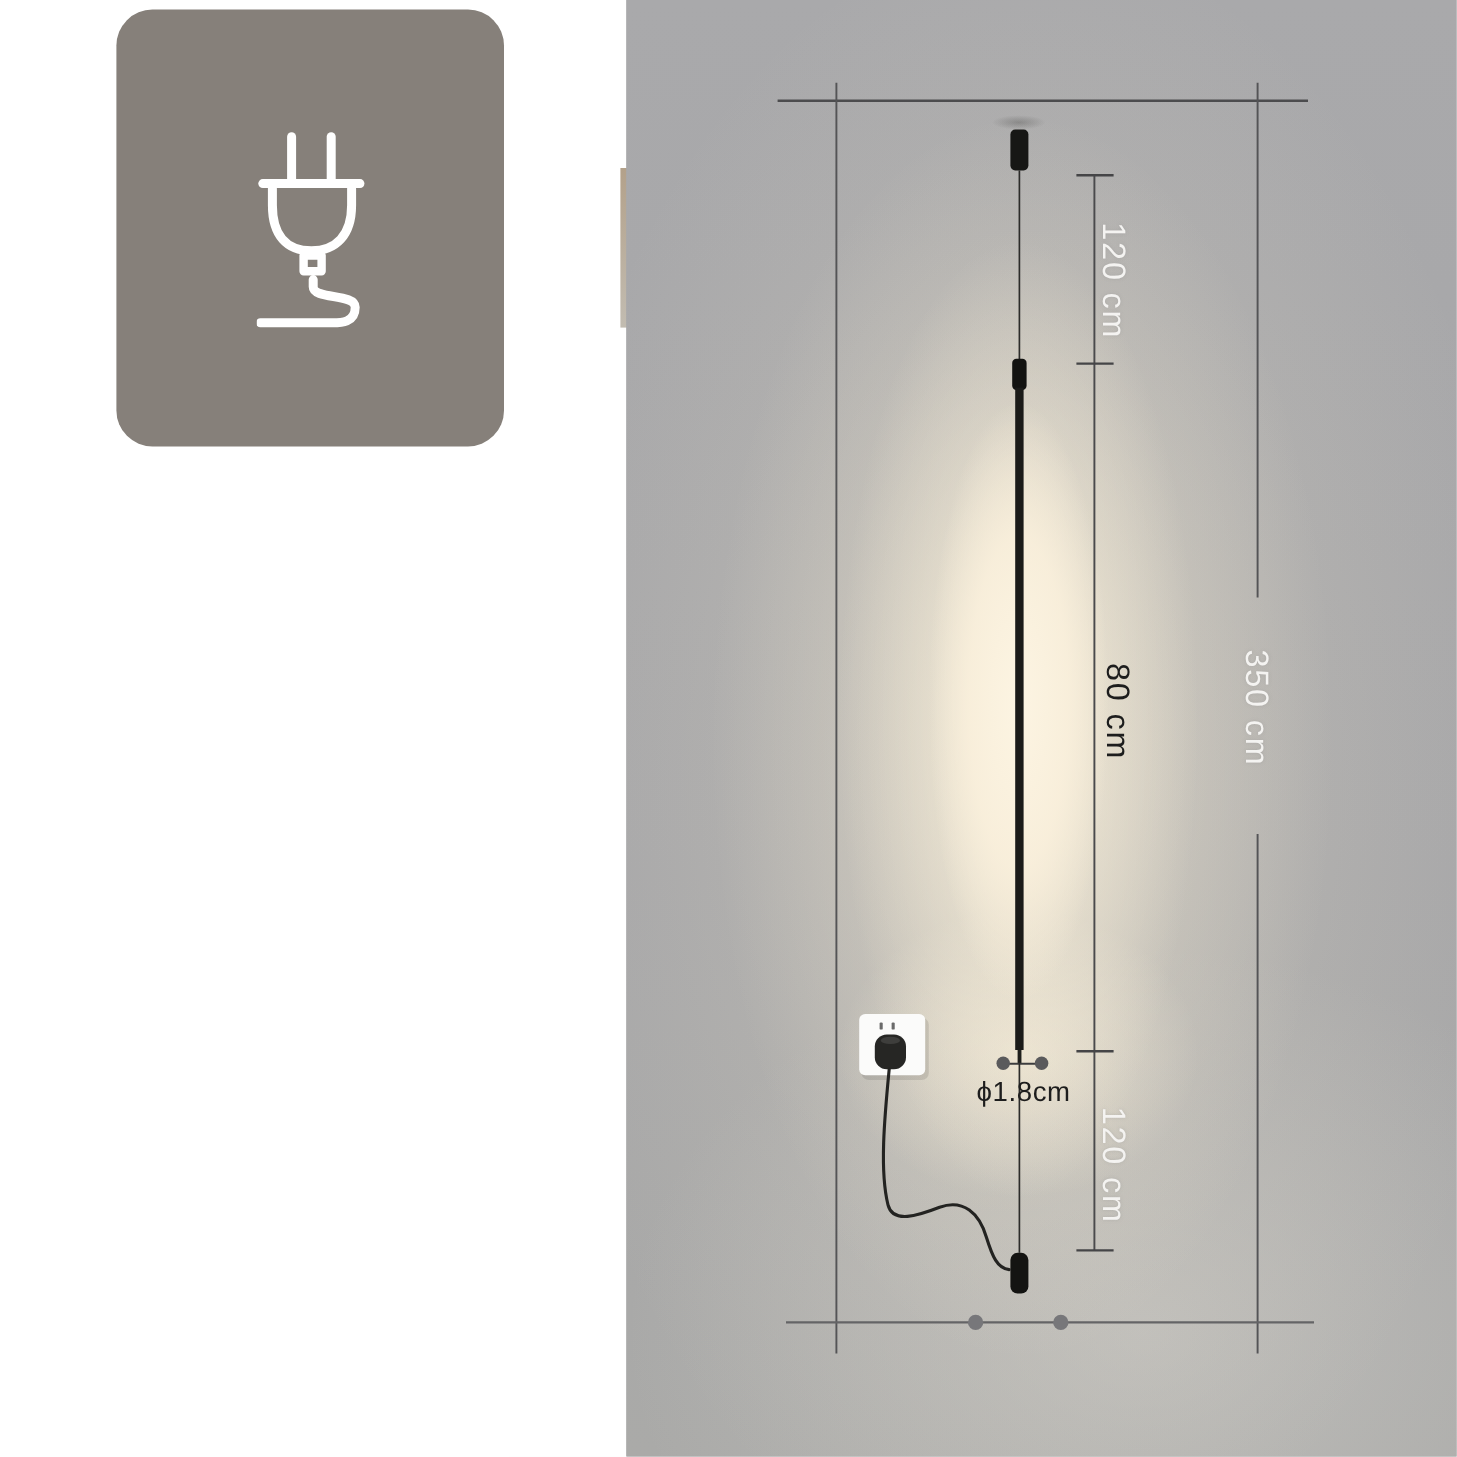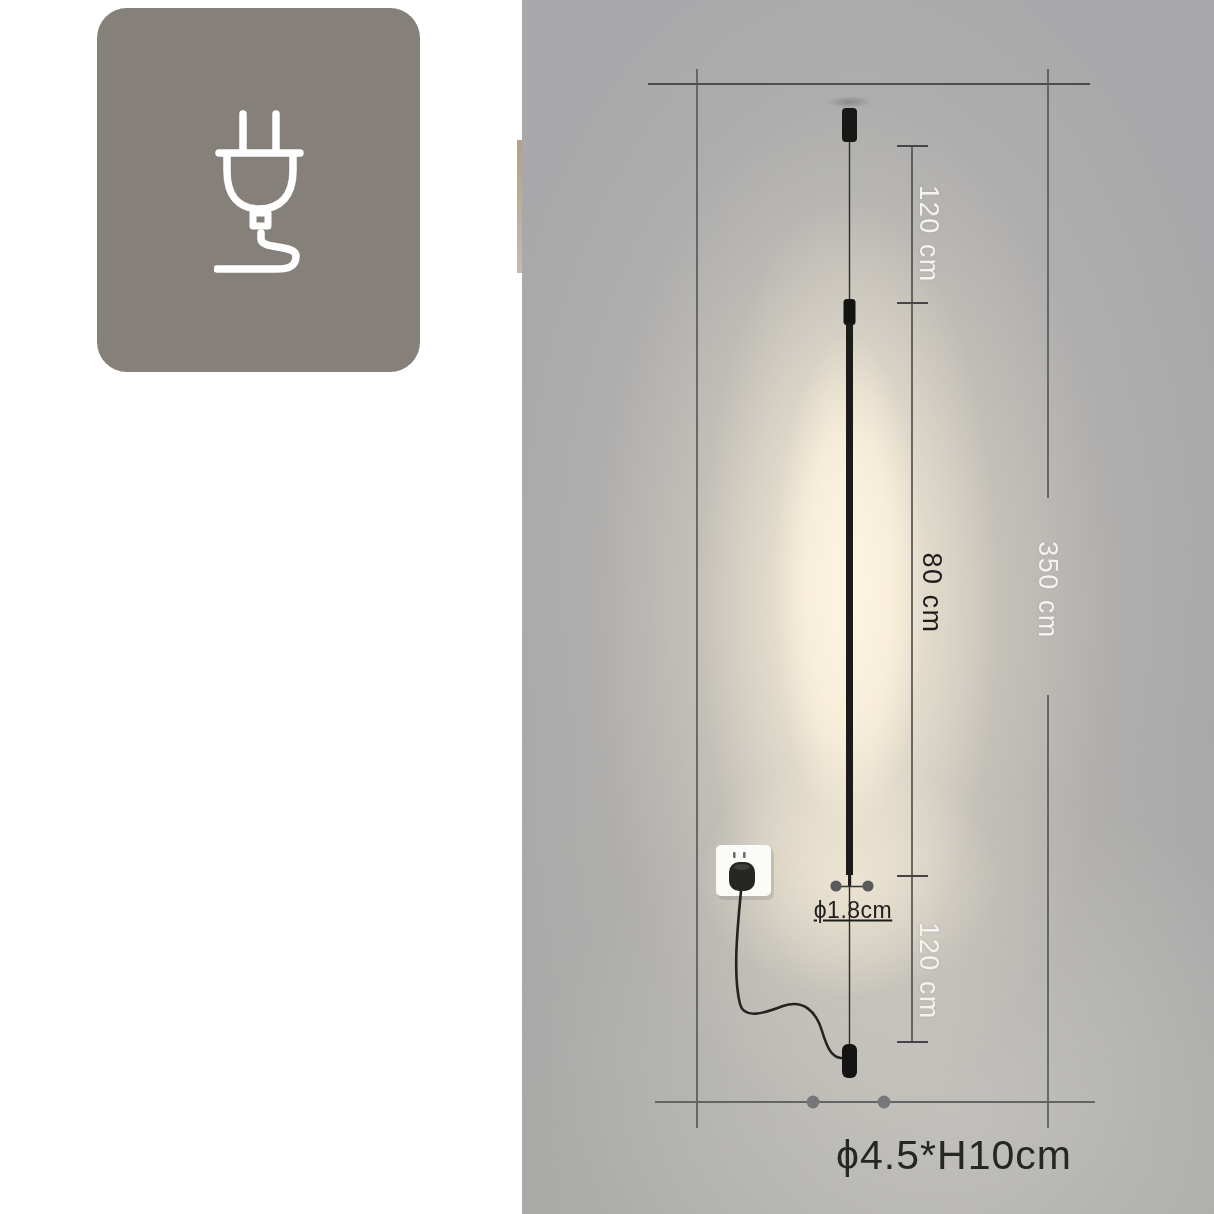--- a/index.html
+++ b/index.html
@@ -29,21 +29,21 @@
       radial-gradient(430px 320px at 430px 1110px, rgba(207,205,200,.55), rgba(207,205,200,0) 100%),
       linear-gradient(to bottom,#a9a9ab 0%,#a6a6a8 60%,#aaaaa8 100%);}
   .panel svg.overlay{position:absolute;left:0;top:0;}
 
   .vlabel,.hlabel{position:absolute;white-space:nowrap;line-height:1;}
   .vlabel{transform:translate(-50%,-50%) rotate(90deg);
           font-size:27px;letter-spacing:1.5px;}
   .hlabel{transform:translate(-50%,-50%);}
   .light{color:var(--label-light,#f4f3f1);text-shadow:0 0 3px rgba(140,140,140,.35);}
   .dark{color:var(--label-dark,#1d1d1d);}
-  .lbl-rod{font-size:23px;letter-spacing:.5px;text-decoration:underline;}
+  .lbl-rod{font-size:23px;letter-spacing:.5px;}
   .lbl-canopy{font-size:41px;letter-spacing:1px;color:#262626;}
 </style>
 </head>
 <body>
 
 <div class="page">
 
   <div class="icon-card">
     <svg width="90" height="175" viewBox="0 0 90 175" fill="none" stroke="#ffffff" stroke-width="7.5" stroke-linecap="round" stroke-linejoin="round">
       <line x1="29" y1="11" x2="29" y2="46"></line>
@@ -94,16 +94,15 @@
       <ellipse cx="220" cy="867" rx="8" ry="3" fill="#4e4e4c" opacity="0.6"></ellipse>
       <path d="M 219 891 C 215 932 211 976 218 1004 C 222 1020 243 1013 261 1006
                C 281 999 294 1011 300 1031 C 305 1047 309 1057 319 1058" stroke="#232321" stroke-width="2.6" fill="none" stroke-linecap="round"></path>
     </svg>
 
     <div class="vlabel light" style="left:406px;top:234px;">120 cm</div>
     <div class="vlabel dark" style="left:409px;top:593px;">80 cm</div>
     <div class="vlabel light" style="left:525px;top:590px;">350 cm</div>
     <div class="vlabel light" style="left:406px;top:971px;">120 cm</div>
     <div class="hlabel dark lbl-rod" style="left:331px;top:910px;">ϕ1.8cm</div>
-    <div class="hlabel lbl-canopy" style="left:432px;top:1155px;">ϕ4.5*H10cm</div>
   </div>
 
 </div>
 
 </body></html>

